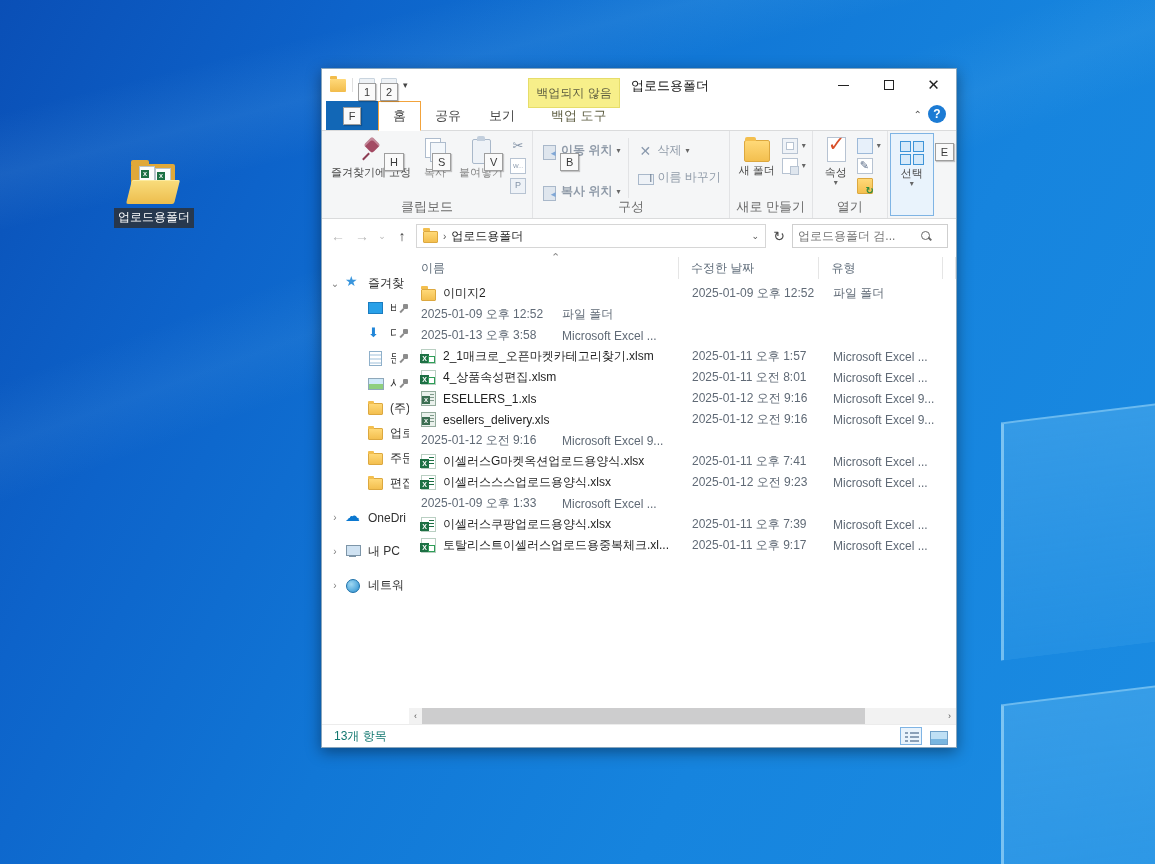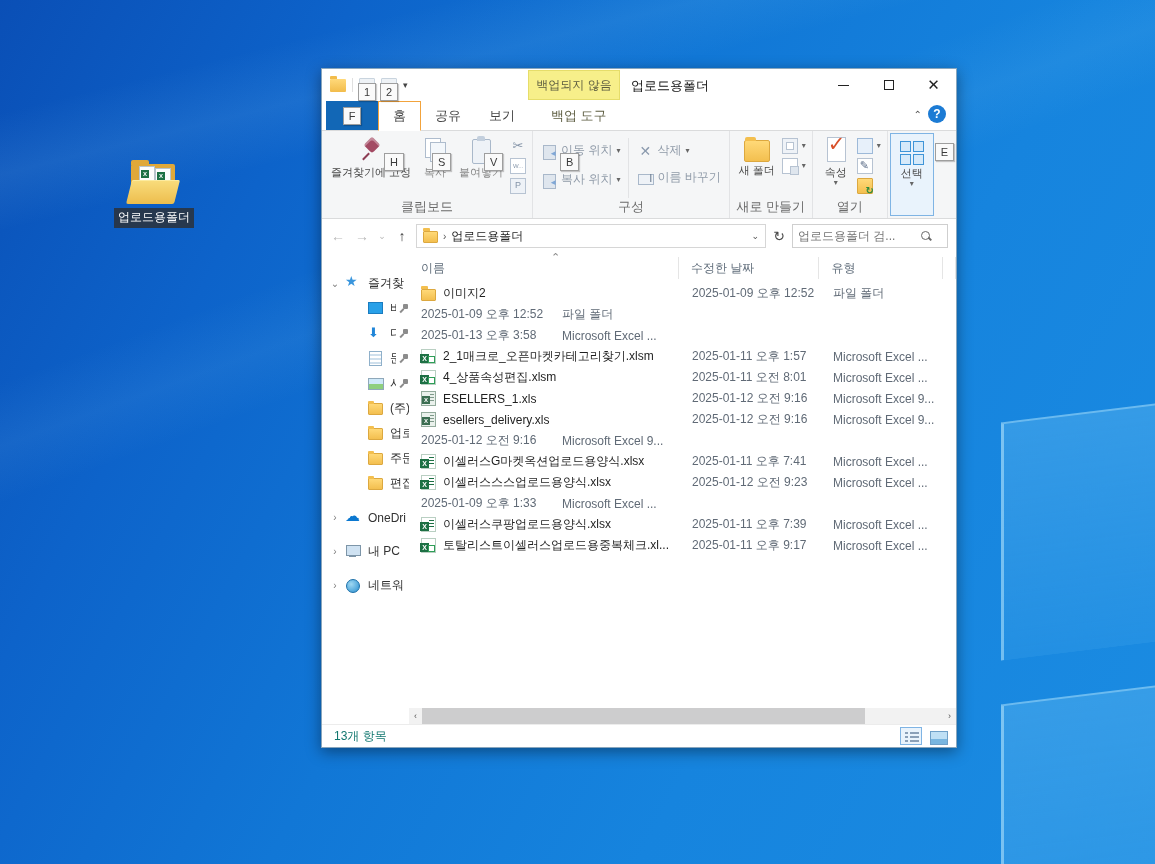--- a/index.html
+++ b/index.html
@@ -41,21 +41,21 @@
   .titlebar { position:relative; height:32px; flex:0 0 32px; display:flex; align-items:center; background:#fff; }
   .qat { display:flex; align-items:center; gap:6px; padding-left:8px; }
   .qat .winicon { width:16px; height:13px; position:relative; background:linear-gradient(#ffd97a,#f2bc4b); border-radius:1px; }
   .qat .winicon::before { content:""; position:absolute; top:-3px; left:0; width:7px; height:3px; background:#f2bc4b; border-radius:1px 1px 0 0; }
   .qat .sep { width:1px; height:14px; background:#e0e0e0; }
   .qat .qbtn { width:16px; height:14px; border:1px solid #c9d4de; background:#eef2f6; border-radius:1px; }
   .qat .caret { font-size:9px; color:#444; line-height:1; }
   .keytip { position:absolute; background:#fafafa; border:1px solid #9e9e9e; box-shadow:1px 1px 1px rgba(0,0,0,.2);
     color:#3a3a3a; font-size:11px; line-height:14px; padding:1px 5px; z-index:30; }
   .kt-1 { left:36px; top:14px; } .kt-2 { left:58px; top:14px; }
-  .ctx-badge { position:absolute; left:206px; top:1px; width:92px; height:30px; background:#f7ef8a; border:1px solid #e6dd6a;
+  .ctx-badge { position:absolute; left:206px; top:9px; width:92px; height:30px; background:#f7ef8a; border:1px solid #e6dd6a;
     color:#5c5c40; font-size:12px; display:flex; align-items:center; justify-content:center; z-index:5; }
   .win-title { position:absolute; left:309px; top:8px; font-size:13px; color:#111; }
   .ctrls { position:absolute; right:0; top:0; height:32px; display:flex; }
   .ctrl { width:45px; height:32px; display:flex; align-items:center; justify-content:center; font-size:13px; color:#222; }
   .ctrl.min span { display:block; width:11px; height:1px; background:#222; }
   .ctrl.max span { display:block; width:10px; height:10px; border:1px solid #222; }
   .ctrl.close { font-size:15px; }
 
   
   .tabrow { position:relative; height:30px; flex:0 0 30px; display:flex; align-items:stretch; background:#fff; border-bottom:1px solid #dadbdc; }
@@ -277,21 +277,21 @@
             <span class="micon icon-cut">✂</span>
             <span class="micon icon-path">W...</span>
             <span class="micon icon-pastesc"></span>
           </div>
         </div>
         <span class="rgroup-label">클립보드</span>
       </div>
 
       <div class="rgroup">
         <div class="rbody">
-          <div class="smallcol" style="padding:8px 4px;gap:12px;">
+          <div class="smallcol" style="padding:8px 4px;gap:24px;font-weight:bold;">
             <span class="sbtn">
               <span class="micon icon-move"></span>
               <span>이동 위치</span>
                 <span class="dd">▾</span>
             </span>
             <span class="sbtn">
               <span class="micon icon-move"></span>
               <span>복사 위치</span>
                 <span class="dd">▾</span>
             </span>

